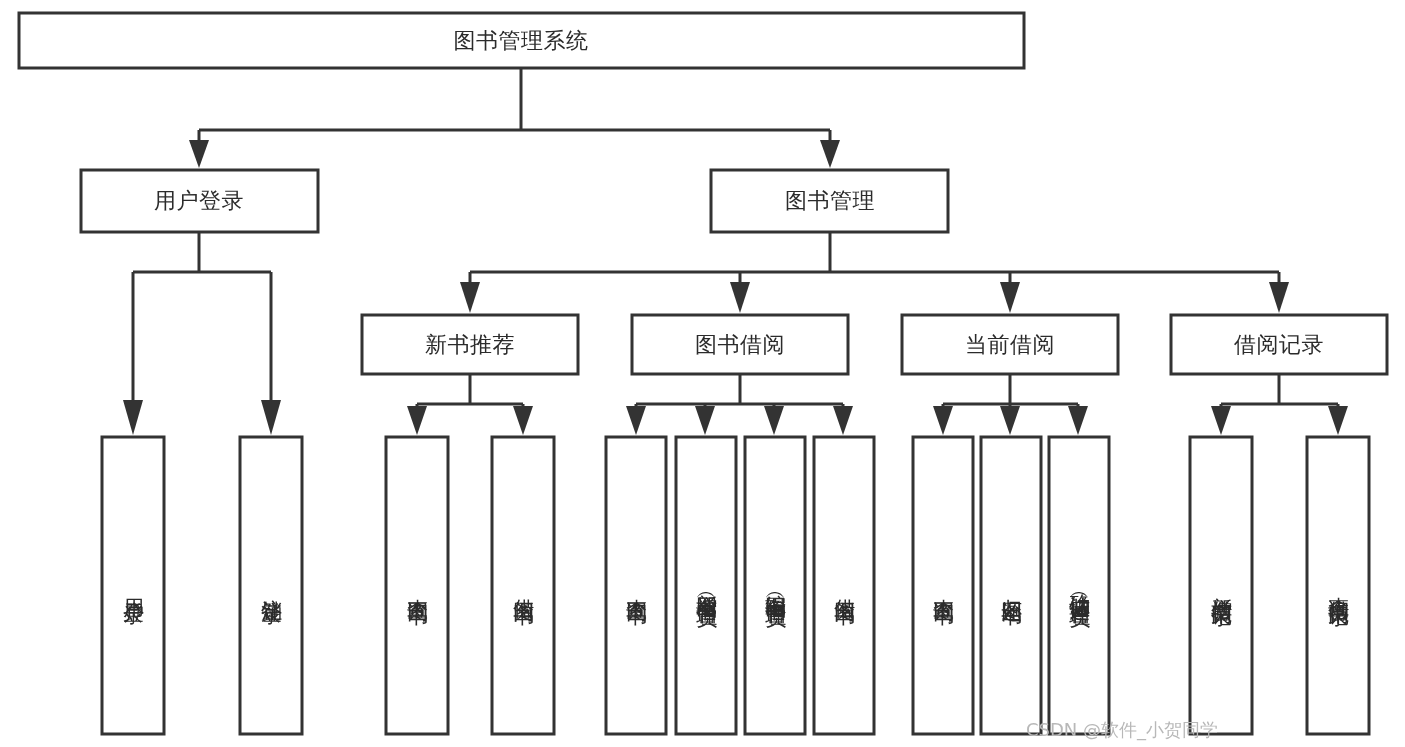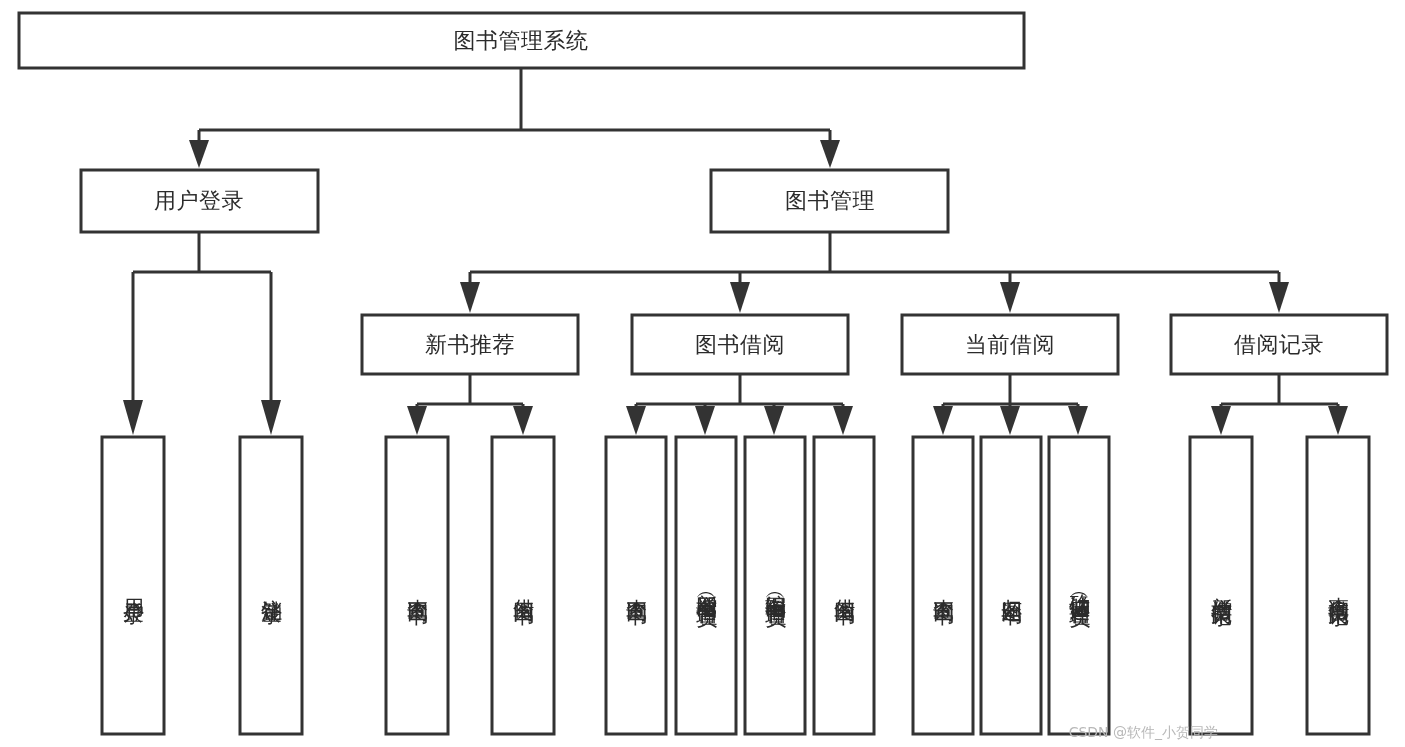--- a/index.html
+++ b/index.html
@@ -65,21 +65,21 @@
     align-items: center;
     justify-content: center;
     pointer-events: none;
     user-select: none;
   }
   #watermark {
     position: absolute;
     right: 8px;
     bottom: 5px;
     font-family: "DejaVu Sans", "Liberation Sans", sans-serif;
-    font-size: 14px;
+    font-size: 18px;
     color: #b8b8b8;
     white-space: nowrap;
     user-select: none;
   }
 </style>
 </head>
 <body>
 
 <div id="diagram-root">
 

